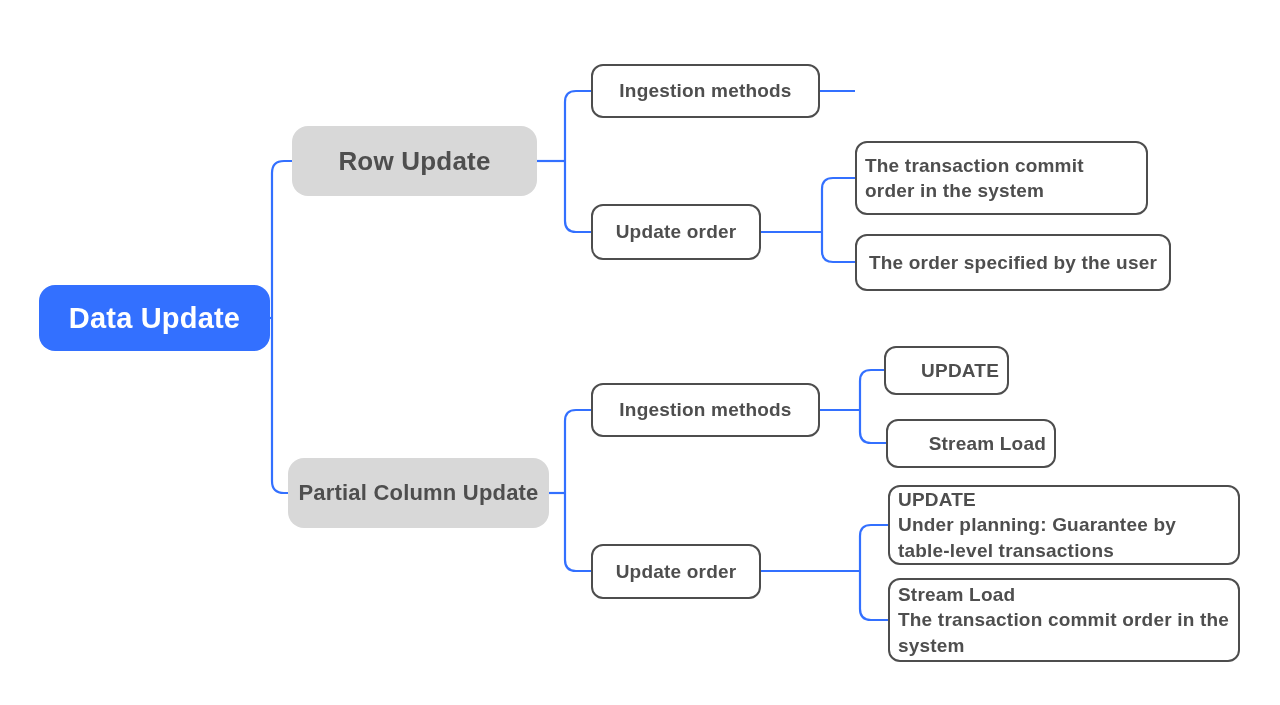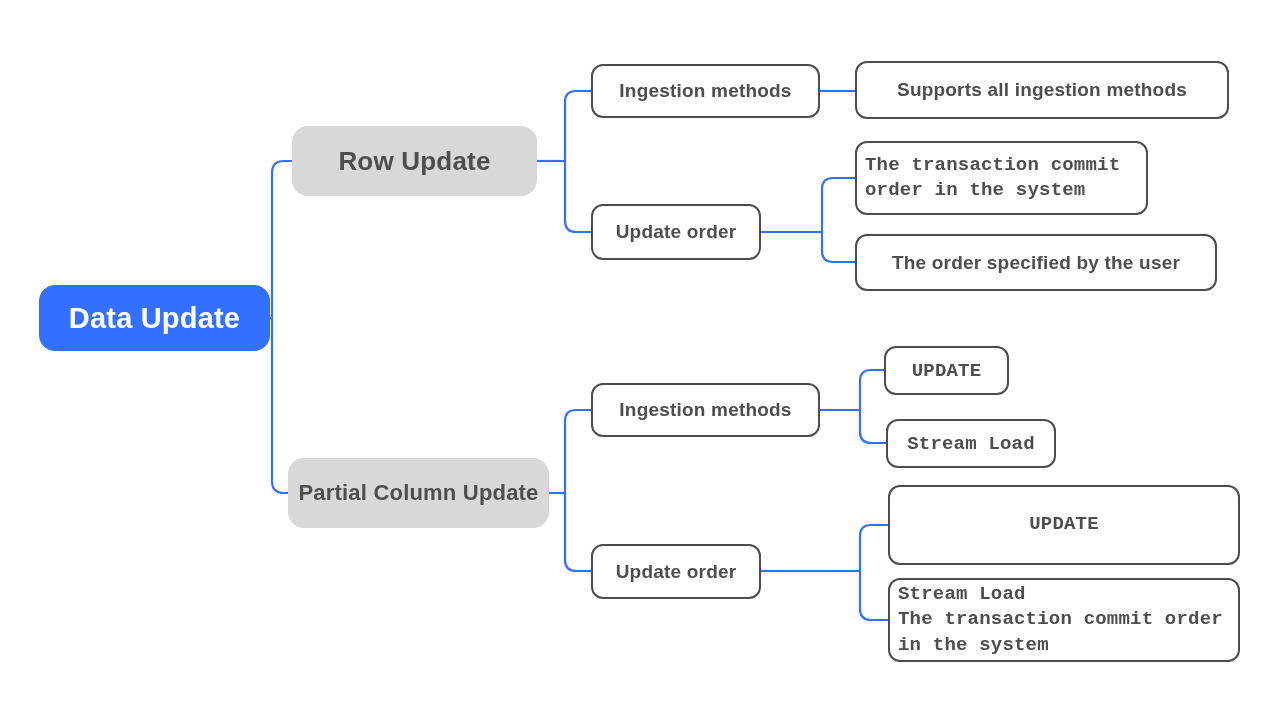--- a/index.html
+++ b/index.html
@@ -52,23 +52,22 @@
   .branch-node.big { font-size: 26px; }
   .branch-node.med { font-size: 22px; }
   .white-node {
     background: #ffffff;
     border: 2px solid #4D4D4D;
     border-radius: 12px;
     font-size: 19px;
     padding: 4px 8px;
   }
   .white-node.left {
-    justify-content: center;
+    justify-content: flex-end;
     text-align: left;
-    font-family: Liberation Mono, monospace;
   }
   .white-node .inner {
     line-height: 1.33;
     text-align: left;
   }
 </style>
 </head>
 <body>
 
 <div class="canvas">
@@ -105,39 +104,39 @@
   <div class="node root-node" style="left:12px; top:285px; width:231px; height:66px;margin-left:27px;">Data Update</div>
 
   <div class="node branch-node med" style="left:288px; top:458px; width:261px; height:70px;">Partial Column Update</div>
 
   <div class="node branch-node big" style="left:292px; top:126px; width:245px; height:70px;">Row Update</div>
 
   <div class="node white-node" style="left:591px; top:64px; width:229px; height:54px;">Ingestion methods</div>
 
   <div class="node white-node" style="left:591px; top:204px; width:170px; height:56px;">Update order</div>
 
-  <div class="node white-node" style="left:855px; top:61px; width:374px; height:58px;">Supports all ingestion methods</div>
 
   <div class="node white-node left" style="left:855px; top:141px; width:293px; height:74px;">
     <div class="inner">The transaction commit order in the system</div>
   </div>
 
-  <div class="node white-node" style="left:855px; top:234px; width:362px; height:57px;">The order specified by the user</div>
+  <div class="node white-node" style="left:855px; top:234px; width:316px; height:57px;">The order specified by the user</div>
 
   <div class="node white-node" style="left:591px; top:383px; width:229px; height:54px;">Ingestion methods</div>
 
   <div class="node white-node" style="left:591px; top:544px; width:170px; height:55px;">Update order</div>
 
   <div class="node white-node left" style="left:884px; top:346px; width:125px; height:49px;">UPDATE</div>
 
   <div class="node white-node left" style="left:886px; top:419px; width:170px; height:49px;">Stream Load</div>
 
   <div class="node white-node left" style="left:888px; top:485px; width:352px; height:80px;">
     <div class="inner">
       <div>UPDATE</div>
+      <div>Under planning: Guarantee by table-level transactions</div>
     </div>
   </div>
 
   <div class="node white-node left" style="left:888px; top:578px; width:352px; height:84px;">
     <div class="inner">
       <div>Stream Load</div>
       <div>The transaction commit order in the system</div>
     </div>
   </div>
 

